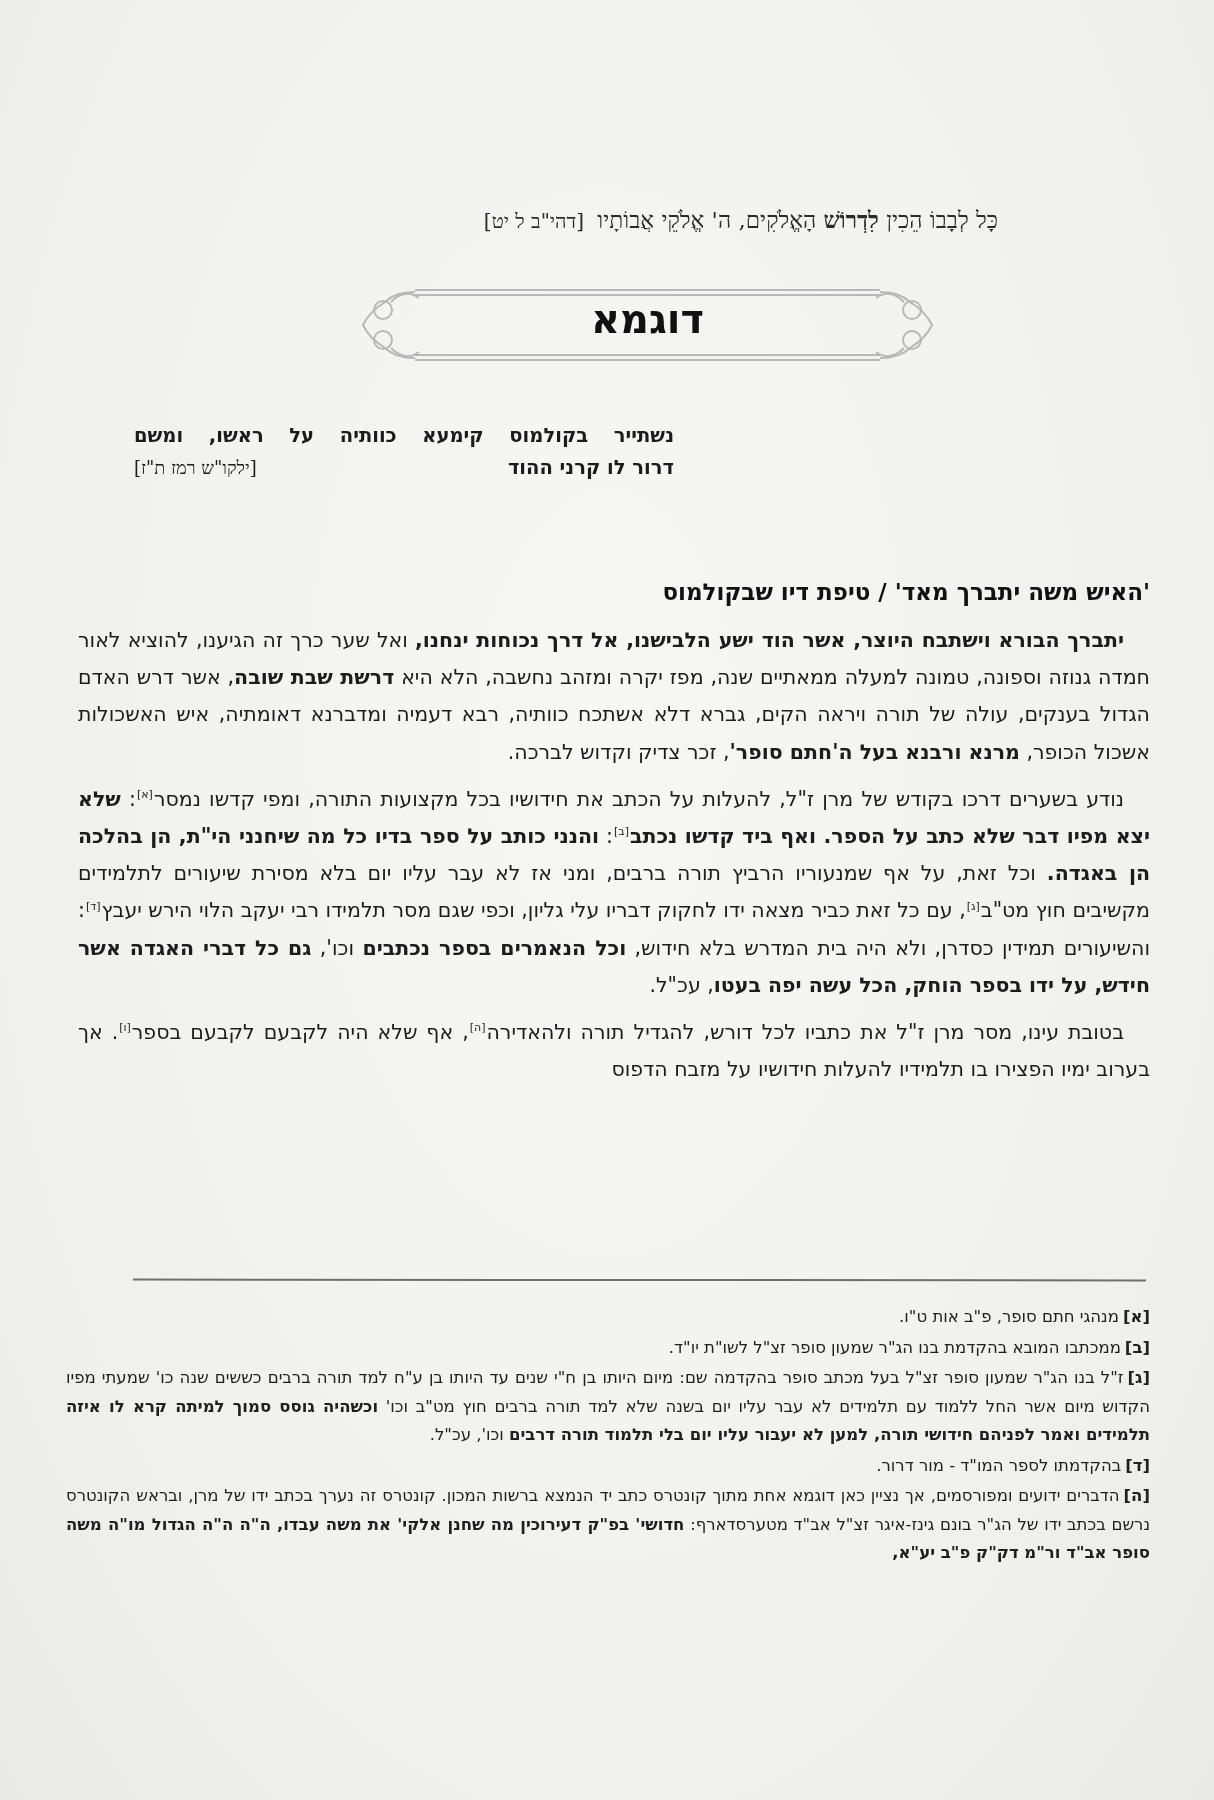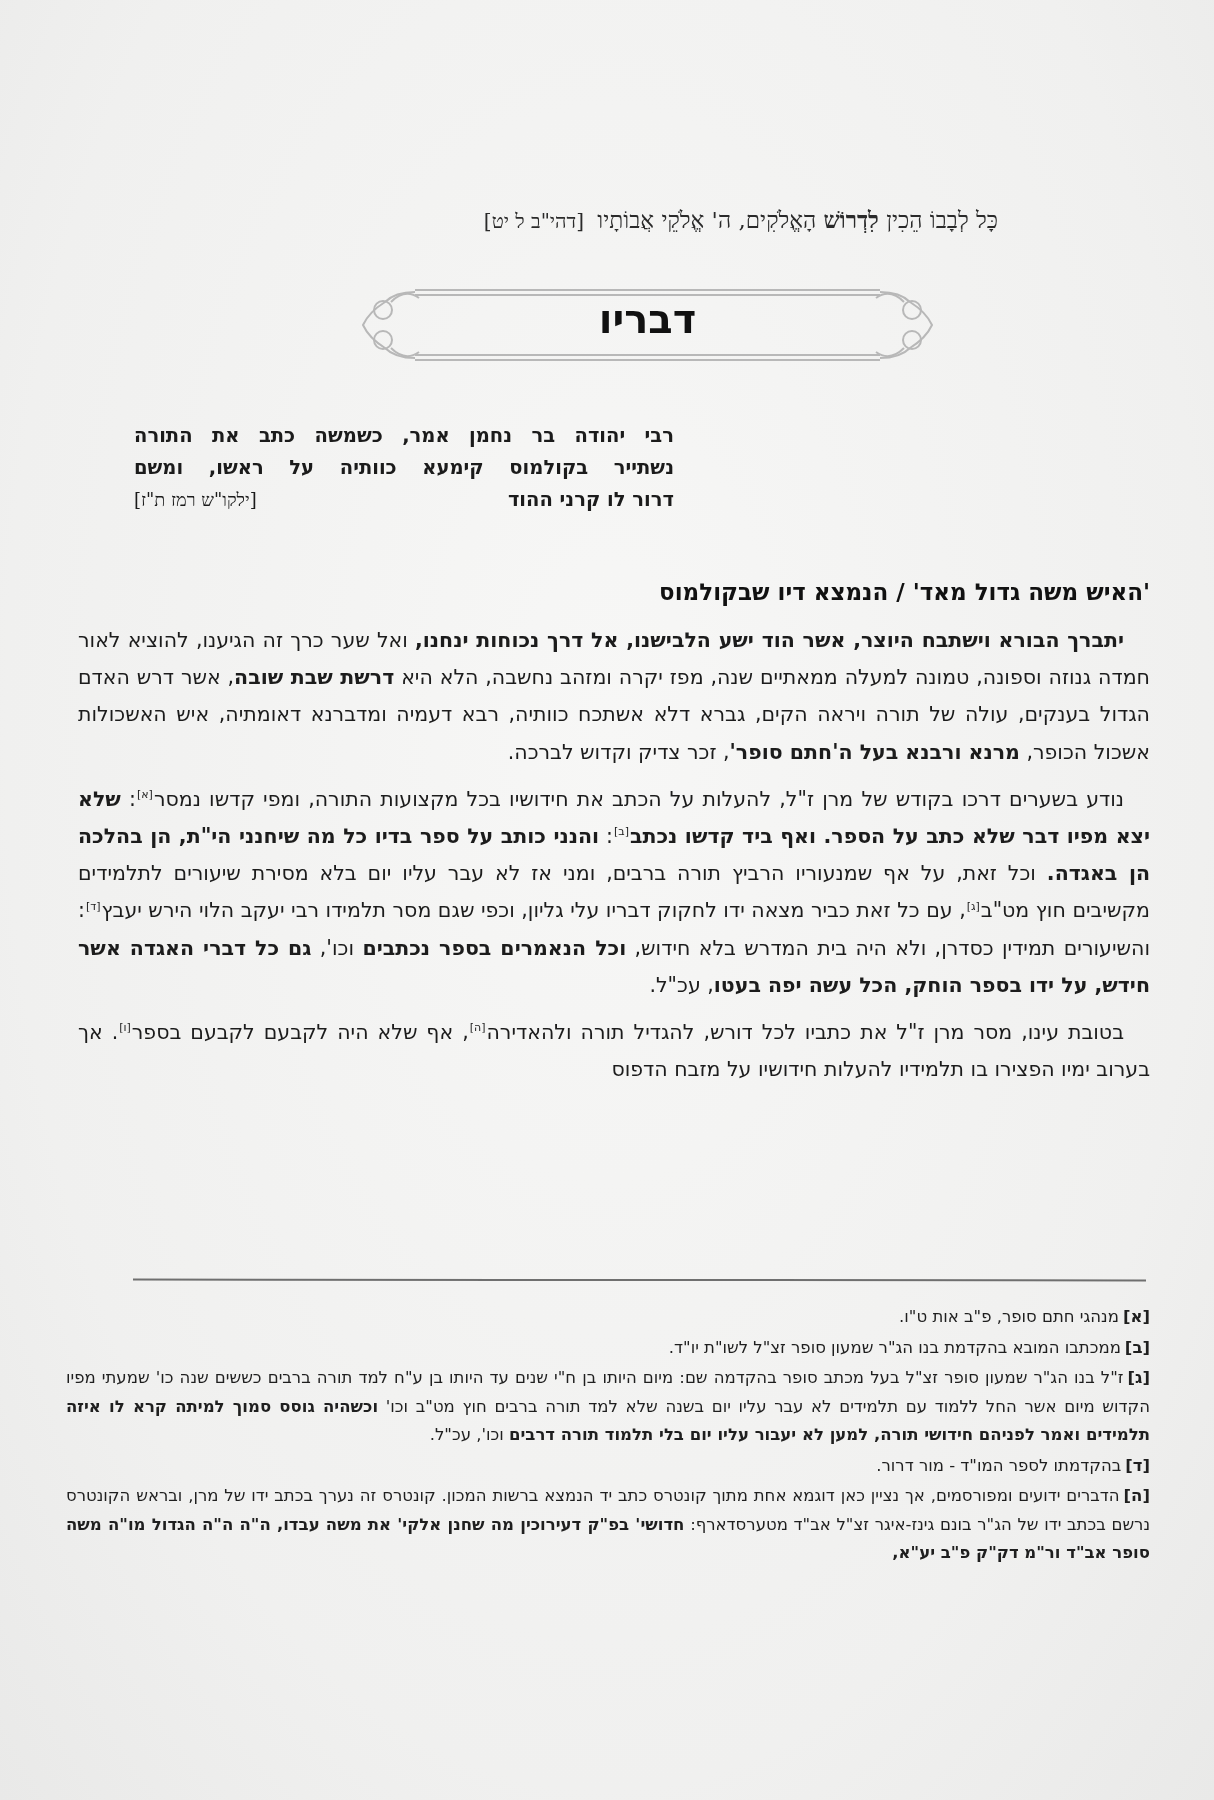--- a/index.html
+++ b/index.html
@@ -56,33 +56,32 @@
         <circle cx="28" cy="28" r="9"></circle>
           <circle cx="28" cy="58" r="9"></circle>
         <circle cx="557" cy="28" r="9"></circle>
           <circle cx="557" cy="58" r="9"></circle>
         <path d="M36 20 Q50 6 64 16"></path>
           <path d="M36 66 Q50 80 64 70"></path>
         <path d="M549 20 Q535 6 521 16"></path>
           <path d="M549 66 Q535 80 521 70"></path>
       </g>
     </svg>
-    <div class="frame-title">דבריו</div>
+    <div class="frame-title">דוגמא</div>
   </div>
 
   <div class="epigraph">
-    <span class="line">רבי יהודה בר נחמן אמר, כשמשה כתב את התורה</span>
     <span class="line">נשתייר בקולמוס קימעא כוותיה על ראשו, ומשם</span>
     <span class="line last">
       <span>דרור לו קרני ההוד</span>
       <span class="src">[ילקו"ש רמז ת"ז]</span>
     </span>
   </div>
 
-  <div class="section-title">'האיש משה גדול מאד' / הנמצא דיו שבקולמוס</div>
+  <div class="section-title">'האיש משה יתברך מאד' / טיפת דיו שבקולמוס</div>
 
   <div class="body">
     <p><b>יתברך הבורא וישתבח היוצר, אשר הוד ישע הלבישנו, אל דרך נכוחות ינחנו,</b><span> ואל שער כרך זה הגיענו, להוציא לאור חמדה גנוזה וספונה, טמונה למעלה ממאתיים שנה, מפז יקרה ומזהב נחשבה, הלא היא </span><b>דרשת שבת שובה</b><span>, אשר דרש האדם הגדול בענקים, עולה של תורה ויראה הקים, גברא דלא אשתכח כוותיה, רבא דעמיה ומדברנא דאומתיה, איש האשכולות אשכול הכופר, </span><b>מרנא ורבנא בעל ה'חתם סופר'</b><span>, זכר צדיק וקדוש לברכה.</span></p>
     <p><span>נודע בשערים דרכו בקודש של מרן ז"ל, להעלות על הכתב את חידושיו בכל מקצועות התורה, ומפי קדשו נמסר</span><sup class="fn">[א]</sup><span>: </span><b>שלא יצא מפיו דבר שלא כתב על הספר. ואף ביד קדשו נכתב</b><sup class="fn">[ב]</sup><span>: </span><b>והנני כותב על ספר בדיו כל מה שיחנני הי"ת, הן בהלכה הן באגדה.</b><span> וכל זאת, על אף שמנעוריו הרביץ תורה ברבים, ומני אז לא עבר עליו יום בלא מסירת שיעורים לתלמידים מקשיבים חוץ מט"ב</span><sup class="fn">[ג]</sup><span>, עם כל זאת כביר מצאה ידו לחקוק דבריו עלי גליון, וכפי שגם מסר תלמידו רבי יעקב הלוי הירש יעבץ</span><sup class="fn">[ד]</sup><span>: והשיעורים תמידין כסדרן, ולא היה בית המדרש בלא חידוש, </span><b>וכל הנאמרים בספר נכתבים</b><span> וכו', </span><b>גם כל דברי האגדה אשר חידש, על ידו בספר הוחק, הכל עשה יפה בעטו</b><span>, עכ"ל.</span></p>
     <p><span>בטובת עינו, מסר מרן ז"ל את כתביו לכל דורש, להגדיל תורה ולהאדירה</span><sup class="fn">[ה]</sup><span>, אף שלא היה לקבעם לקבעם בספר</span><sup class="fn">[ו]</sup><span>. אך בערוב ימיו הפצירו בו תלמידיו להעלות חידושיו על מזבח הדפוס</span></p>
   </div>
 
   <div class="rule"></div>
 
   <div class="notes">

